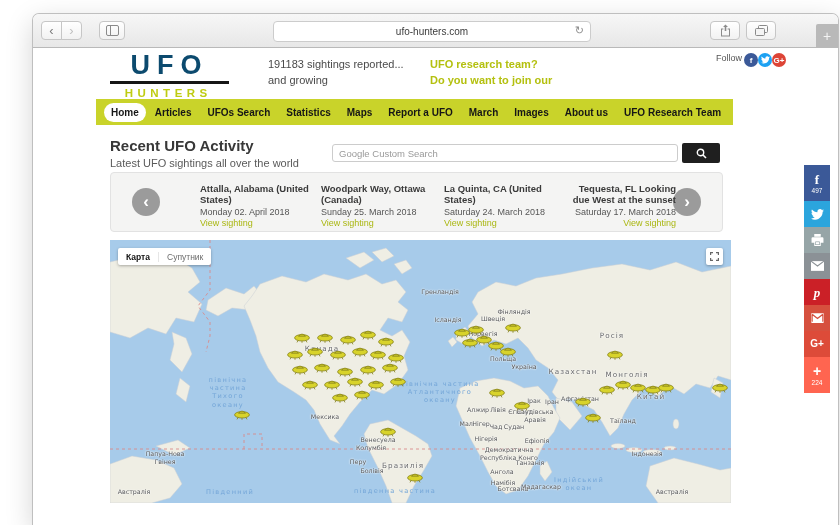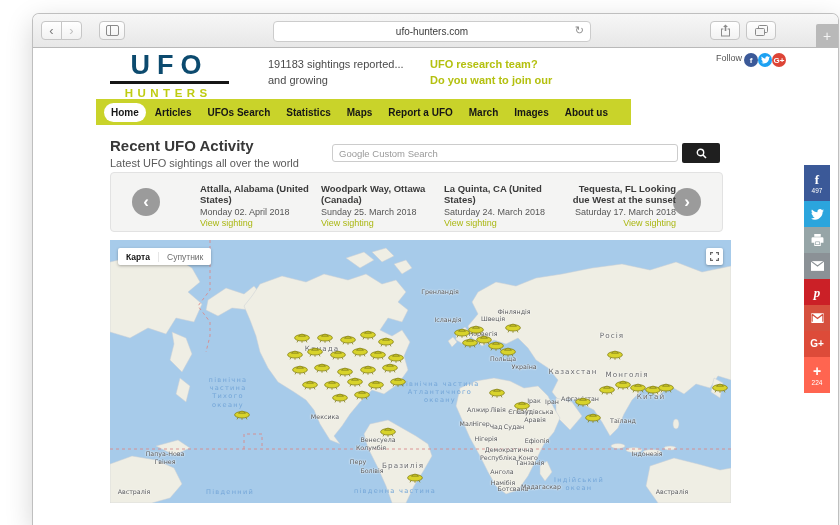--- a/index.html
+++ b/index.html
@@ -29,21 +29,21 @@
   .logo-top{font-size:27px;font-weight:800;letter-spacing:7px;color:#0c4a6e;line-height:1;
     border-bottom:3px solid #161616;padding-bottom:2px;margin-right:-7px;}
   .logo-bottom{font-size:11.5px;font-weight:700;letter-spacing:4.5px;color:#bfcc12;margin-top:3px;margin-right:-4.5px;}
   .tagline{position:absolute;left:235px;top:9px;font-size:11px;color:#4a4a4a;line-height:1.45;}
   .join{position:absolute;left:397px;top:9px;font-size:11px;font-weight:700;color:#b4c00f;line-height:1.45;}
   .follow{position:absolute;right:52px;top:5px;display:flex;align-items:flex-start;margin-left:16px;}
   .follow-label{font-size:9px;color:#555;margin-right:2px;}
   .fcirc{width:14px;height:14px;border-radius:50%;color:#fff;font-size:9px;font-weight:700;
     display:flex;align-items:center;justify-content:center;}
   
-  .nav{position:absolute;left:63px;top:51px;width:535px;height:26px;background:#c9d32a;
+  .nav{position:absolute;left:63px;top:51px;width:637px;height:26px;background:#c9d32a;
     display:flex;align-items:center;padding-left:8px;box-sizing:border-box;}
   .nav-item{font-size:10px;font-weight:700;color:#161616;padding:4px 7px;margin-right:2px;white-space:nowrap;}
   .nav-item.active{background:#fff;border-radius:10px;}
   
   .h1{position:absolute;left:77px;top:89px;font-size:15px;font-weight:600;color:#383838;}
   .sub{position:absolute;left:77px;top:109px;font-size:11px;color:#5a5a5a;}
   .search-input{position:absolute;left:299px;top:96px;width:332px;height:16px;border:1px solid #ccc;
     border-radius:3px;font-size:9.5px;color:#444;padding:0 6px;outline:none;font-family:"Liberation Sans",sans-serif;}
   .search-input::placeholder{color:#9a9a9a;}
   .search-btn{position:absolute;left:649px;top:95px;width:38px;height:20px;background:#1f1f1f;
@@ -151,20 +151,21 @@
     <div class="nav">
         <div class="nav-item active">Home</div>
         <div class="nav-item">Articles</div>
         <div class="nav-item">UFOs Search</div>
         <div class="nav-item">Statistics</div>
         <div class="nav-item">Maps</div>
         <div class="nav-item">Report a UFO</div>
         <div class="nav-item">March</div>
         <div class="nav-item">Images</div>
         <div class="nav-item">About us</div>
+        <div class="nav-item">UFO Research Team</div>
       </div>
 
     <div class="h1">Recent UFO Activity</div>
     <div class="sub">Latest UFO sightings all over the world</div>
     <input class="search-input" type="text" placeholder="Google Custom Search" style="">
     <button class="search-btn">
       <svg width="11" height="11" viewBox="0 0 11 11">
           <circle cx="4.5" cy="4.5" r="3.2" fill="none" stroke="#fff" stroke-width="1.4"></circle>
           <line x1="7" y1="7" x2="10" y2="10" stroke="#fff" stroke-width="1.6"></line>
         </svg>

